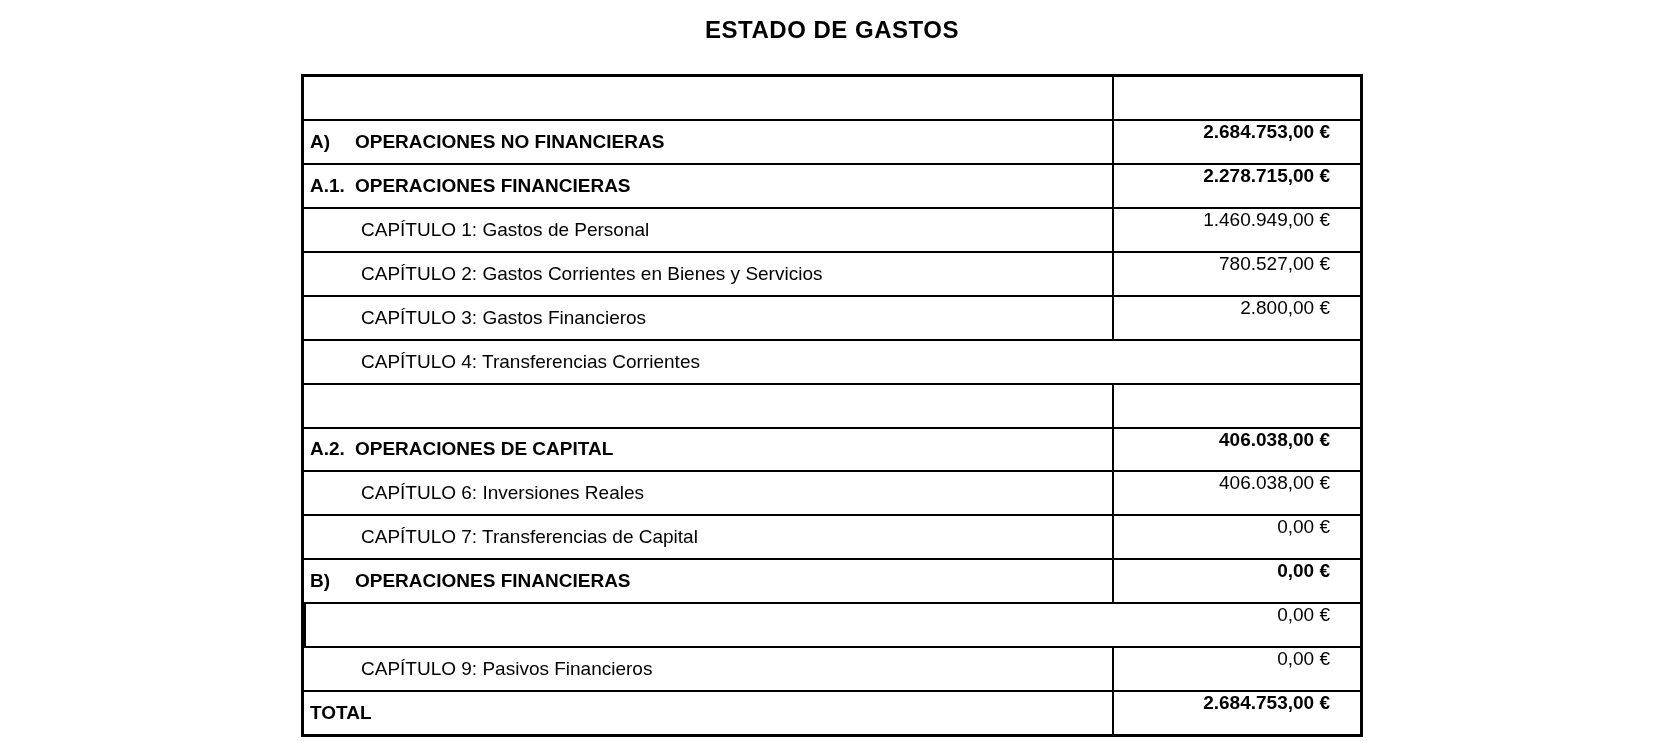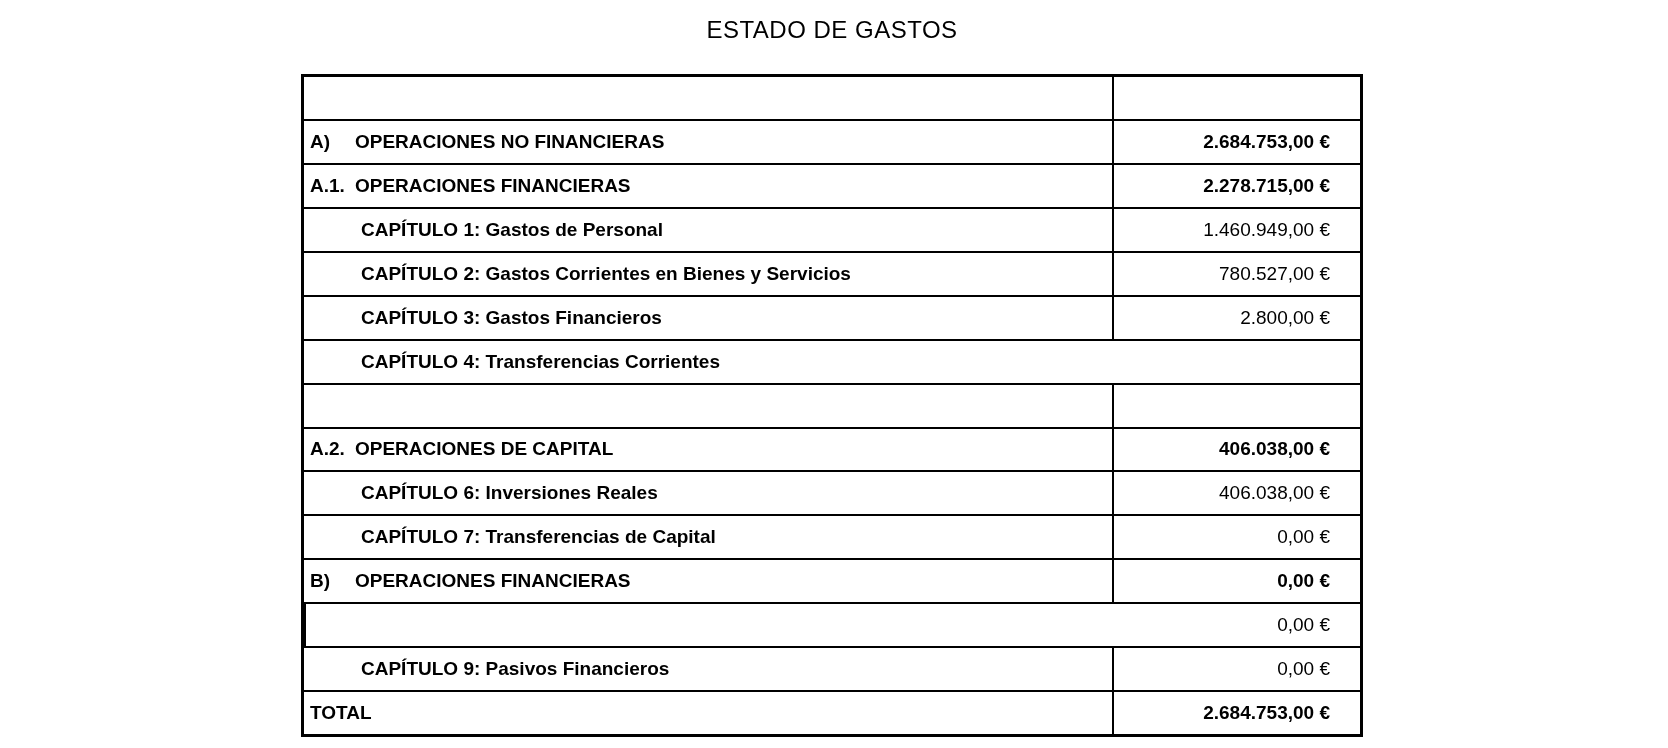--- a/index.html
+++ b/index.html
@@ -9,21 +9,21 @@
     color: #000000;
     font-family: "Liberation Sans", sans-serif;
     position: relative;
     overflow: hidden;
   }
   .doc-title {
     position: absolute;
     left: 301px; top: 16px; width: 1062px;
     text-align: center;
     font-size: 24px;
-    font-weight: normal;
+    font-weight: bold;
     letter-spacing: 0.5px;
   }
   .budget-table {
     position: absolute;
     left: 301px; top: 74px;
     width: 1062px; height: 663px;
     border: 3px solid #000;
     box-sizing: border-box;
     display: flex;
     flex-direction: column;
@@ -33,28 +33,27 @@
   .row + .row { border-top: 2px solid #000; }
   .cell-label {
     width: 808px; flex: 0 0 808px;
     box-sizing: border-box;
     display: flex;
     align-items: center;
     padding-left: 6px;
     font-size: 19px;
     white-space: nowrap;
     overflow: hidden;
-    font-weight: bold;
   }
   .cell-value {
     flex: 1 1 auto;
     border-left: 2px solid #000;
     box-sizing: border-box;
     display: flex;
-    align-items: center;
+    align-items: flex-start;
     justify-content: flex-end;
     padding-right: 30px;
     font-size: 19px;
     white-space: nowrap;
   }
   .row.bold .cell-label, .row.bold .cell-value { font-weight: bold; }
   .prefix { flex: 0 0 45px; width: 45px; }
   .chapter-row .cell-label { padding-left: 57px; }
   .total-row .cell-label { justify-content: flex-start; padding-right: 75px; }
 </style>

